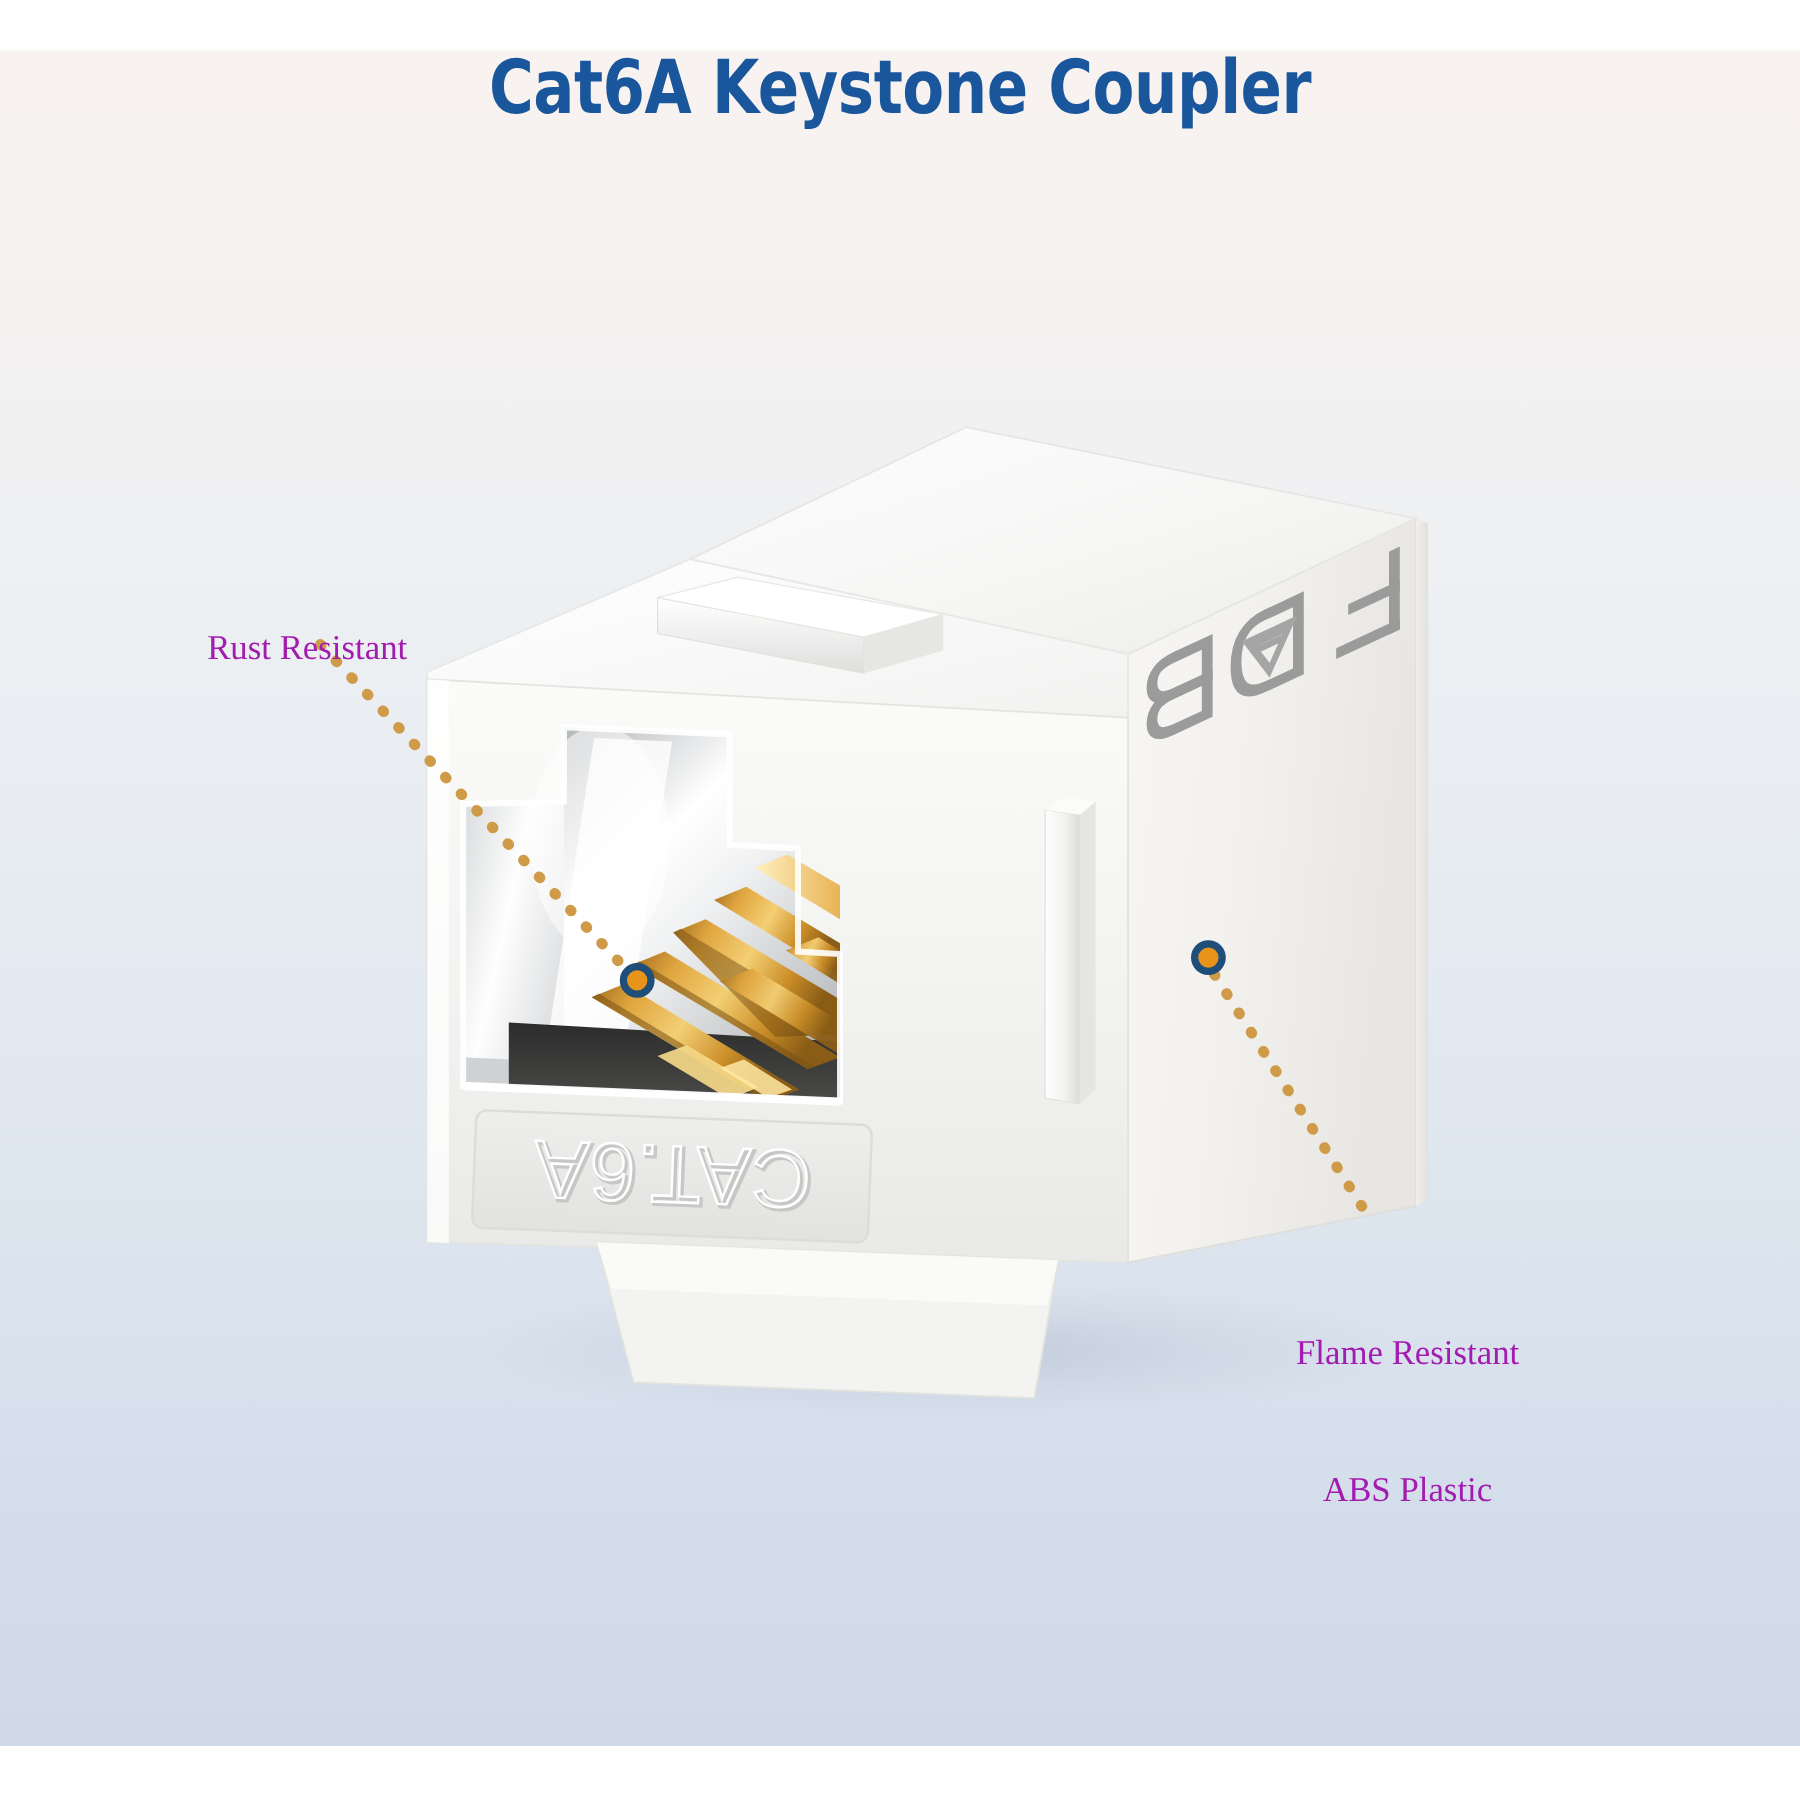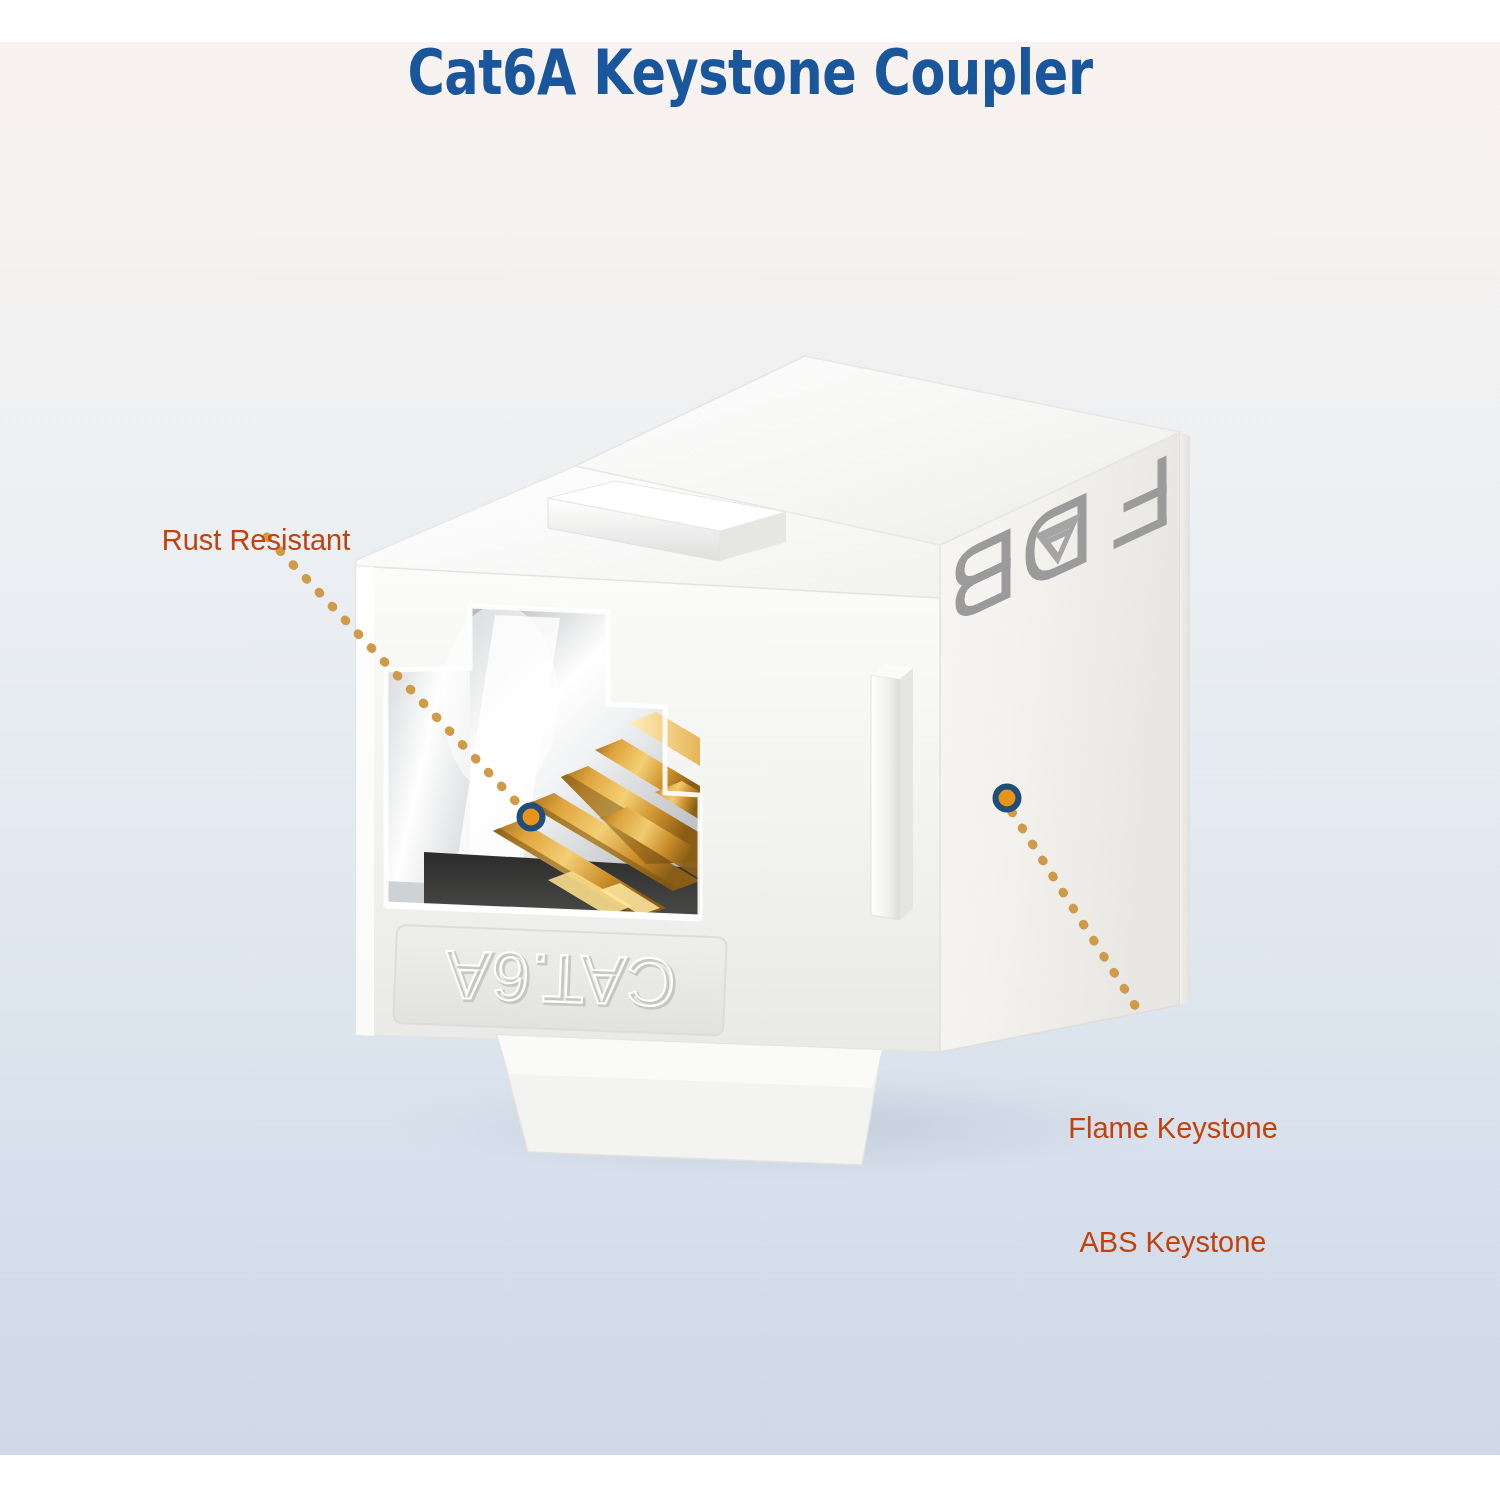--- a/index.html
+++ b/index.html
@@ -40,24 +40,24 @@
     font-size:62px;
     letter-spacing:-0.5px;
     color:#1a569c;
     transform:scaleX(0.82);
     transform-origin:50% 0;
     white-space:nowrap;
   }
   
   .callout{
     position:absolute;
-    font-family:Liberation Sans, sans-serif;
+    font-family:Liberation Serif, serif;
     font-size:29px;
     line-height:1.32;
-    color:#c2410c;
+    color:#a21caf;
     text-align:center;
     white-space:pre;
   }
   #callout-pins{ left:96px; top:444px; width:320px; }
   #callout-abs { left:1003px; top:1032px; width:340px; }
 
   
   #product{ position:absolute;left:0;top:0;width:1500px;height:1500px; }
 </style>
 </head>
@@ -283,17 +283,17 @@
       <line x1="1012" y1="812" x2="1136" y2="1007" stroke="#cf9b48" stroke-width="9" stroke-linecap="round" stroke-dasharray="1 18"></line>
       <circle cx="1007" cy="798" r="11.5" fill="#e8941a" stroke="#1f4e79" stroke-width="6"></circle>
     </g>
   </svg>
 
   <div class="callout" id="callout-pins">
     <div>Rust Resistant</div>
   </div>
 
   <div class="callout" id="callout-abs">
-    <div>Flame Keystone</div>
-    <div>ABS Keystone</div>
+    <div>Flame Resistant</div>
+    <div>ABS Plastic</div>
   </div>
 
 </div>
 
 </body></html>

